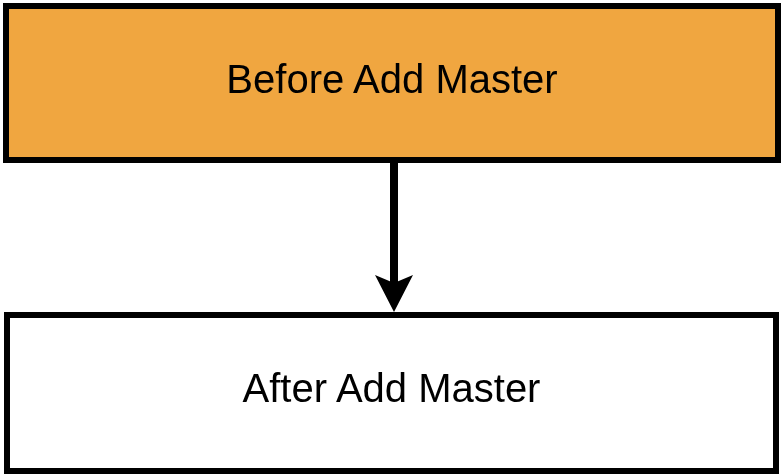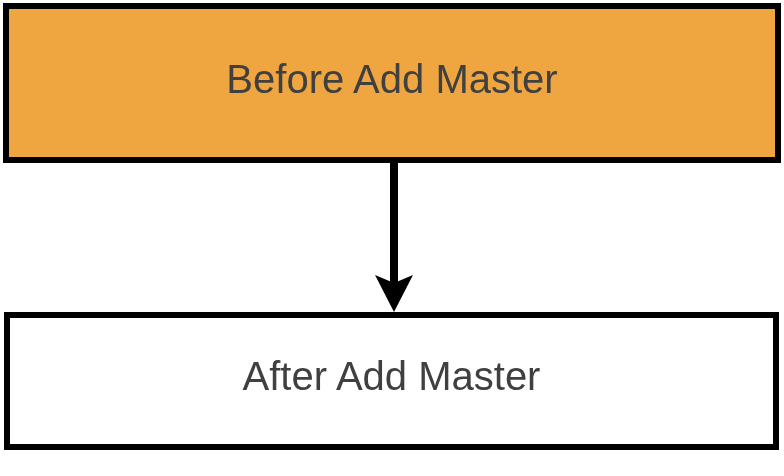--- a/index.html
+++ b/index.html
@@ -19,38 +19,38 @@
     position: absolute;
     box-sizing: border-box;
     border: 6px solid #000000;
     display: flex;
     align-items: center;
     justify-content: center;
   }
   .node-label {
     font-size: 40px;
     line-height: 1;
-    color: #404040;
+    color: #000000;
     white-space: nowrap;
   }
   .node-before {
     left: 3px;
     top: 3px;
     width: 778px;
     height: 160px;
     background: #F0A640;
   }
   .node-before .node-label {
     margin-top: -8px; 
   }
   .node-after {
     left: 4px;
     top: 312px;
     width: 775px;
-    height: 138px;
+    height: 162px;
     background: #FFFFFF;
   }
   .node-after .node-label {
     margin-top: -10px;
   }
   .arrow {
     position: absolute;
     left: 370px;
     top: 163px;
     width: 48px;

